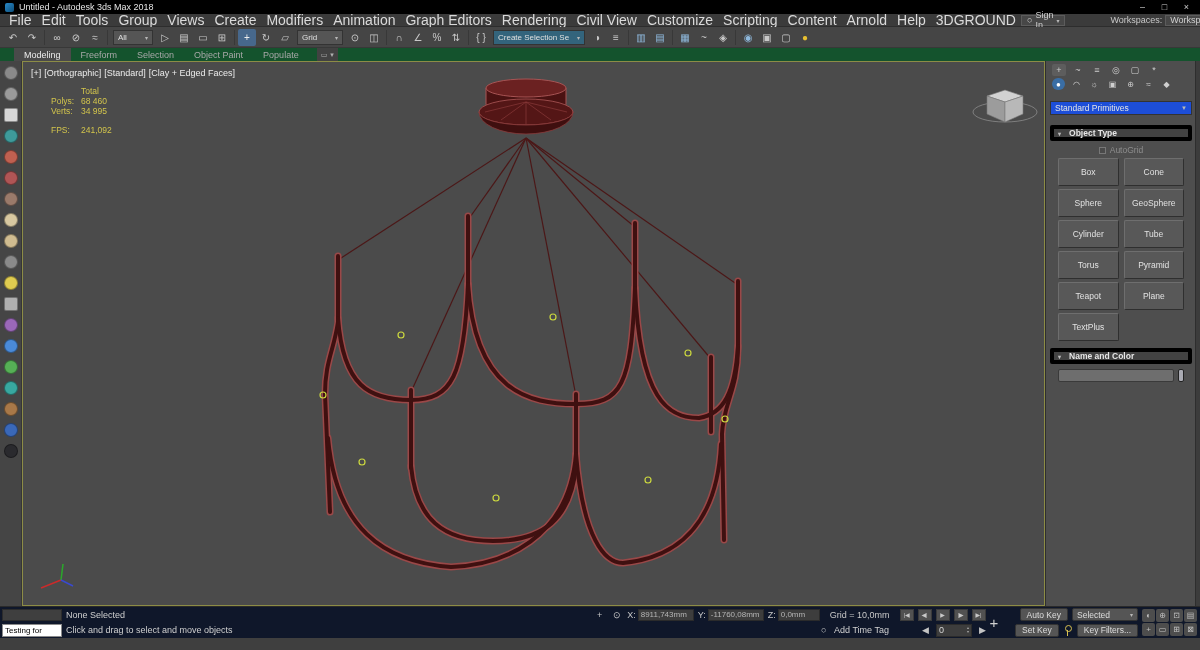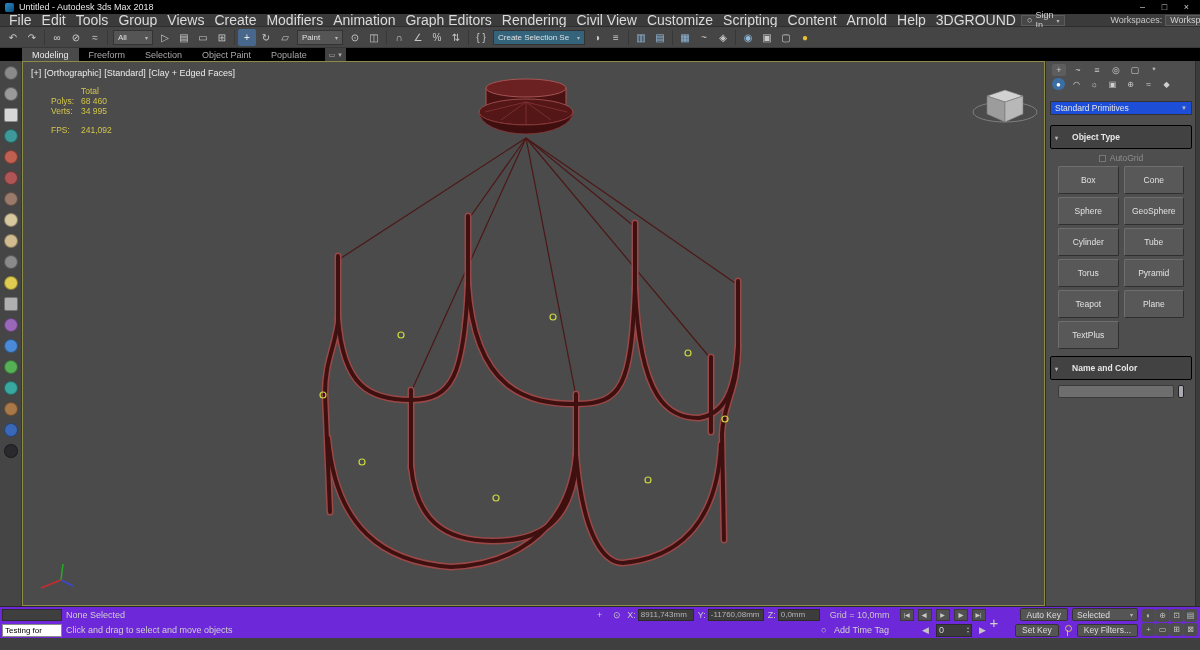--- a/index.html
+++ b/index.html
@@ -28,21 +28,21 @@
   .tbicon{width:18px;height:17px;display:flex;align-items:center;justify-content:center;color:#c9c9c9;font-size:10px;border-radius:2px;}
   .tbicon.sel{background:#47688c;color:#eee;}
   .tbicon.blue{color:#8fb9dd;}
   .tbicon.yellow{color:#e8c030;}
   .tbsep{width:1px;height:15px;background:#383838;margin:0 2px;}
   .tbdrop{height:15px;background:#555;border:1px solid #333;display:flex;align-items:center;justify-content:space-between;padding:0 4px;gap:4px;font-size:8px;color:#e0e0e0;margin:0 2px;}
   .tbdrop.teal{background:#33647c;}
   .w38{width:40px;} .w46{width:46px;} .w90{width:92px;}
 
   
-  .ribbontabs{height:13px;background:#000000;display:flex;align-items:stretch;padding-left:22px;}
+  .ribbontabs{height:13px;background:#14532d;display:flex;align-items:stretch;padding-left:14px;}
   .rtab{padding:1px 10px 0;font-size:9px;color:#a8a8a8;display:flex;align-items:center;}
   .rtab.active{background:#4a4a4a;color:#ececec;}
   .ribbon-min{display:flex;align-items:center;gap:3px;margin-left:8px;color:#b0b0b0;font-size:7px;background:#424242;padding:0 4px;}
   .subtabrow{height:12px;background:#454545;display:flex;align-items:center;padding-left:6px;color:#c6c6c6;font-size:8.5px;border-bottom:1px solid #333;}
 
   
   .main{height:545px;display:flex;}
   .leftstrip{width:22px;background:#454545;display:flex;flex-direction:column;align-items:center;padding-top:5px;gap:7px;border-right:1px solid #363636;}
   .lsicon{width:14px;height:14px;border-radius:50%;border:1px solid rgba(0,0,0,.35);flex:0 0 auto;}
   .lsicon.square{border-radius:2px;}
@@ -57,33 +57,33 @@
   .strow.fps{margin-top:9px;}
 
   
   .rightpanel{width:155px;background:#4e4e4e;border-left:1px solid #2f2f2f;position:relative;font-size:8.5px;padding:2px 8px 2px 4px;}
   .cp-row1,.cp-row2{display:flex;gap:5px;align-items:center;padding:1px 2px;}
   .cpt{width:14px;height:12px;display:flex;align-items:center;justify-content:center;color:#cfcfcf;font-size:9px;border-radius:2px;}
   .cpt.active{background:#5d5d5d;}
   .cpc{width:13px;height:12px;display:flex;align-items:center;justify-content:center;color:#cfcfcf;font-size:8px;border-radius:2px;}
   .cpc.sel{background:#3a6ea5;color:#fff;border-radius:6px;}
   .cp-drop{margin:10px 0;height:14px;background:#1d4ed8;border:1px solid #333;display:flex;align-items:center;justify-content:space-between;padding:0 4px;color:#e4e4e4;}
-  .rollhead{height:24px;background:#424242;border:1px solid #000000;border-radius:2px;display:flex;align-items:center;gap:14px;padding:0 4px;color:#e6e6e6;font-weight:bold;margin-top:3px;}
+  .rollhead{height:16px;background:#424242;border:4px solid #000000;border-radius:2px;display:flex;align-items:center;gap:8px;padding:0 4px;color:#e6e6e6;font-weight:bold;margin-top:3px;}
   .rarrow{font-size:6px;color:#bbb;}
   .autogrid{display:flex;align-items:center;justify-content:center;gap:4px;color:#8d8d8d;margin:4px 0 3px;}
   .cb{width:7px;height:7px;border:1px solid #777;background:#4a4a4a;}
   .btngrid{display:grid;grid-template-columns:1fr 1fr;gap:3px 5px;padding:0 8px 4px;}
   .cpbtn{height:28px;background:#585858;border:1px solid #6e6e6e;border-right-color:#2f2f2f;border-bottom-color:#2f2f2f;border-radius:2px;color:#e2e2e2;display:flex;align-items:center;justify-content:center;font-size:8.5px;}
   .nc-row{display:flex;gap:4px;padding:5px 8px;}
   .nc-input{flex:1;height:13px;background:#6e6e6e;border:1px solid #3a3a3a;border-radius:2px;color:#111;font-size:8px;padding:0 2px;font-family:"Liberation Sans",sans-serif;}
   .nc-swatch{width:14px;height:13px;background:#a9aab2;border:1px solid #222;border-radius:2px;}
   .cp-scroll{position:absolute;right:0;top:0;width:5px;height:100%;background:#3c3c3c;border-left:1px solid #2e2e2e;}
 
   
-  .statusbar{height:32px;background:#6d28d9;border-top:1px solid #2a2a2a;position:relative;display:flex;flex-direction:column;padding-right:58px;}
+  .statusbar{height:32px;background:#0f172a;border-top:1px solid #2a2a2a;position:relative;display:flex;flex-direction:column;padding-right:58px;}
   .srow{height:16px;display:flex;align-items:center;gap:4px;padding:1px 4px 1px 2px;}
   .listener1{width:60px;height:12px;background:#3f3f3f;border:1px solid #2c2c2c;}
   .listener2{width:60px;height:13px;background:#fff;border:1px solid #8a8a8a;color:#000;font-size:8px;padding:0 2px;display:flex;align-items:center;white-space:nowrap;overflow:hidden;}
   .seltext{width:150px;color:#cfcfcf;}
   .prompt{flex:1;color:#cfcfcf;}
   .sp{flex:1;}
   .sicon{width:13px;height:12px;display:flex;align-items:center;justify-content:center;color:#c4c4c4;font-size:9px;}
   .coord{display:flex;align-items:center;gap:2px;}
   .coord .lab{color:#c8c8c8;}
   .cbox{height:12px;background:#3d3d3d;border:1px solid #2b2b2b;color:#b4b4b4;font-size:8px;display:flex;align-items:center;padding:0 2px;}
@@ -160,21 +160,21 @@
     </div>
     <span class="tbicon">▷</span>
     <span class="tbicon">▤</span>
     <span class="tbicon">▭</span>
     <span class="tbicon">⊞</span>
     <span class="tbsep"></span>
     <span class="tbicon sel">+</span>
     <span class="tbicon">↻</span>
     <span class="tbicon">▱</span>
     <div class="tbdrop w46">
-      <span>Paint</span>
+      <span>Grid</span>
         <span class="arrow">▾</span>
     </div>
     <span class="tbicon">⊙</span>
     <span class="tbicon">◫</span>
     <span class="tbsep"></span>
     <span class="tbicon">∩</span>
     <span class="tbicon">∠</span>
     <span class="tbicon">%</span>
     <span class="tbicon">⇅</span>
     <span class="tbsep"></span>

